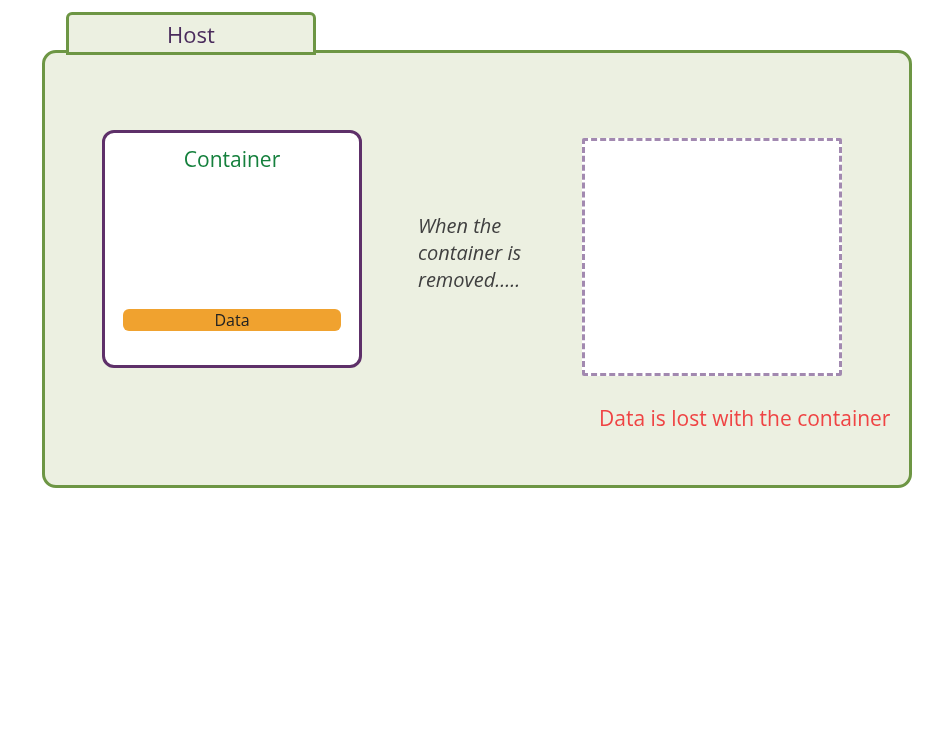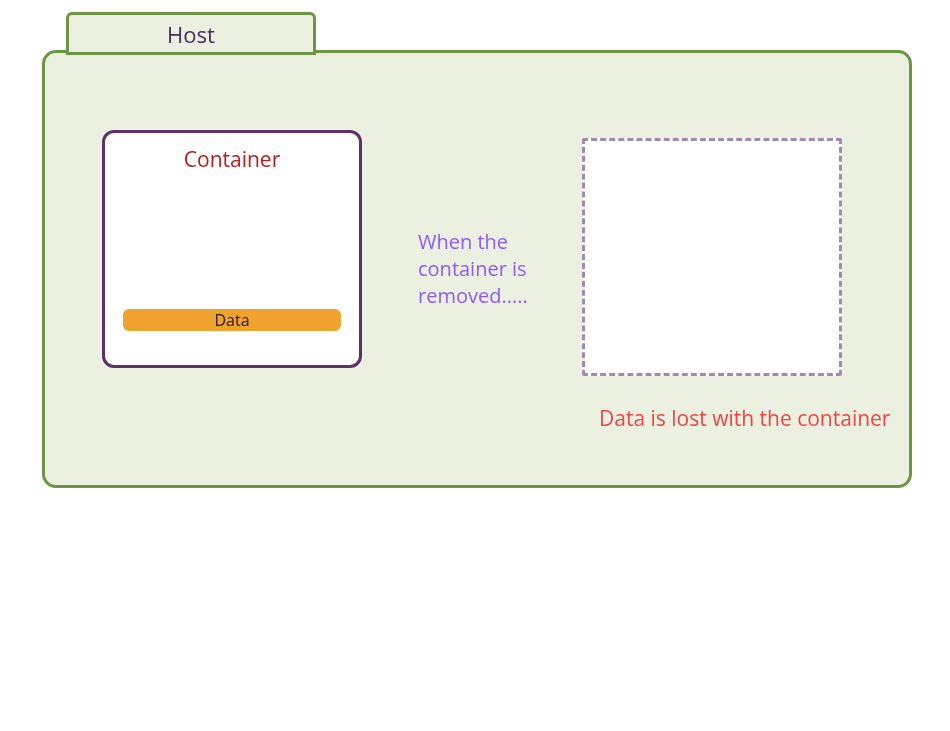--- a/index.html
+++ b/index.html
@@ -48,46 +48,47 @@
       width: 260px;
       height: 238px;
       background: #ffffff;
       border: 3px solid #5e3069;
       border-radius: 12px;
       z-index: 3;
     }
     .container-title {
       text-align: center;
       font-size: 21px;
-      color: #b91c1c;
+      color: #15803d;
       margin-top: 12px;
     }
     .data-box {
       position: absolute;
       left: 18px;
       right: 18px;
       bottom: 34px;
       height: 22px;
       background: #f0a22f;
       border-radius: 6px;
       display: flex;
       align-items: center;
       justify-content: center;
       font-size: 16px;
       color: #222;
     }
     .middle-text {
       position: absolute;
-      top: 228px;
+      top: 212px;
       left: 418px;
       width: 140px;
       font-size: 20px;
-      color: #8b5cf6;
+      color: #404040;
       line-height: 1.35;
       z-index: 3;
+      font-style: italic;
     }
     .ghost-box {
       position: absolute;
       top: 138px;
       left: 582px;
       width: 260px;
       height: 238px;
       background: #ffffff;
       border: 3px dashed #a289b0;
       border-radius: 2px;

